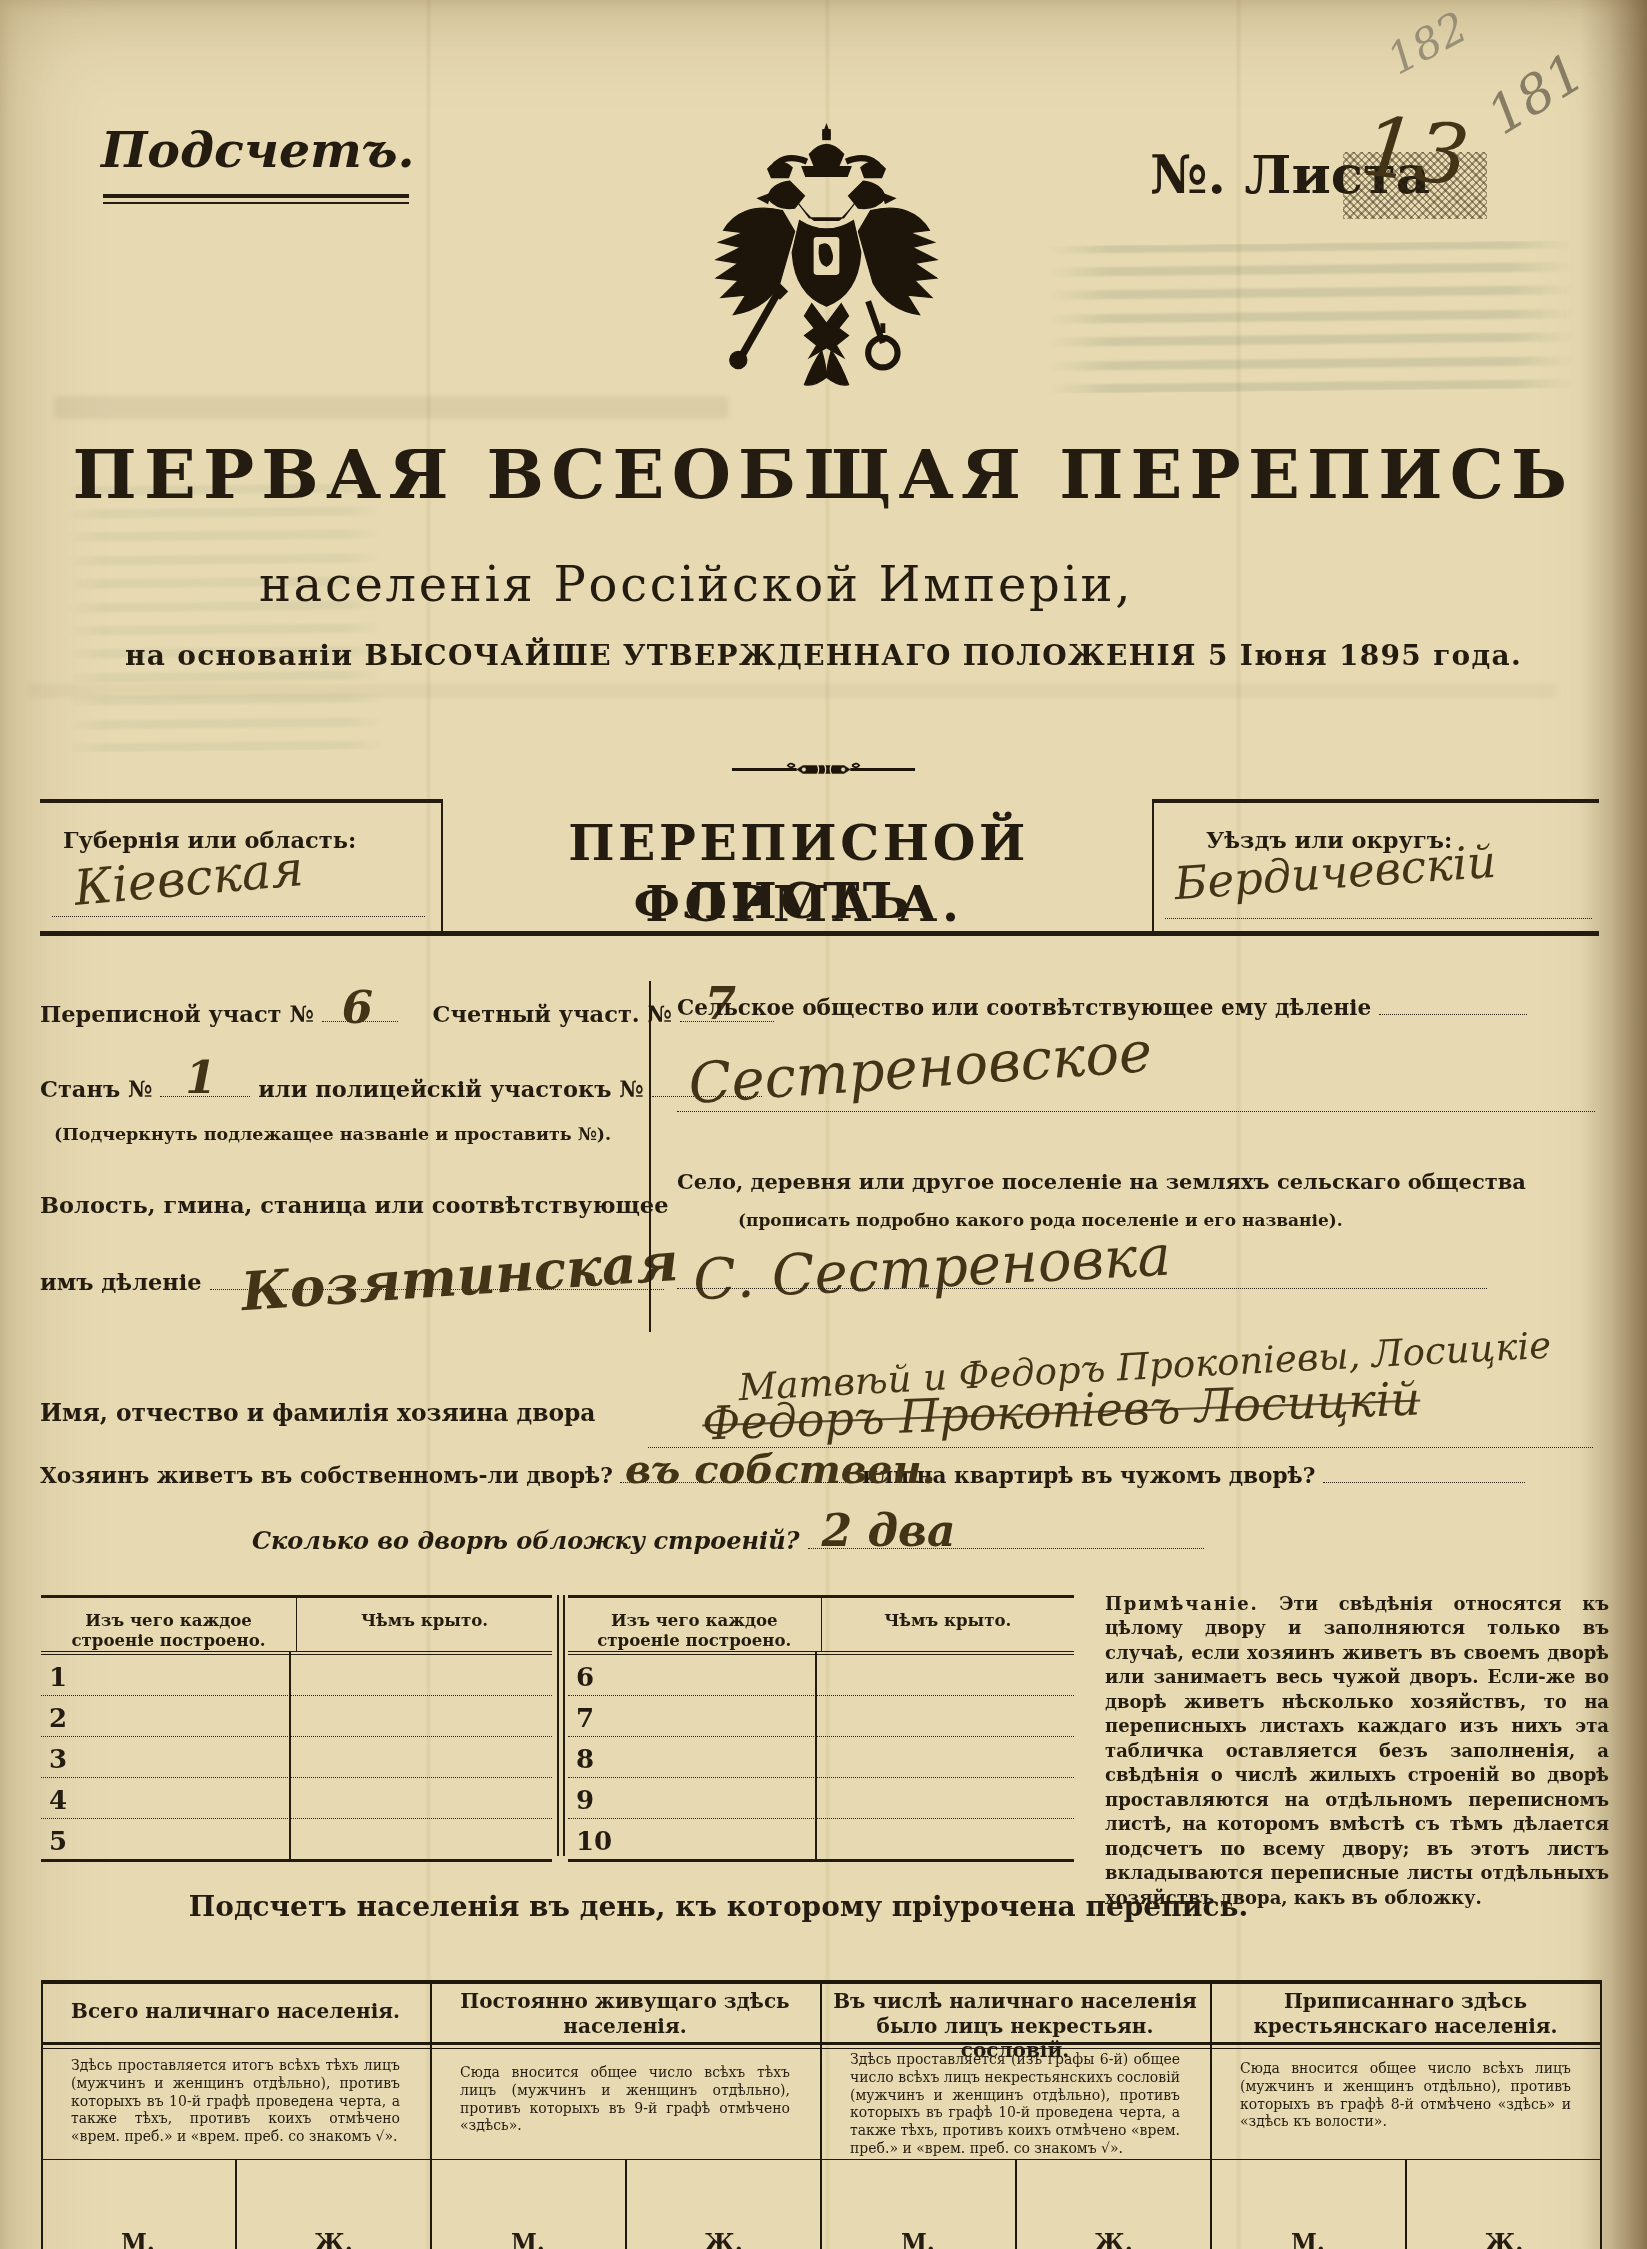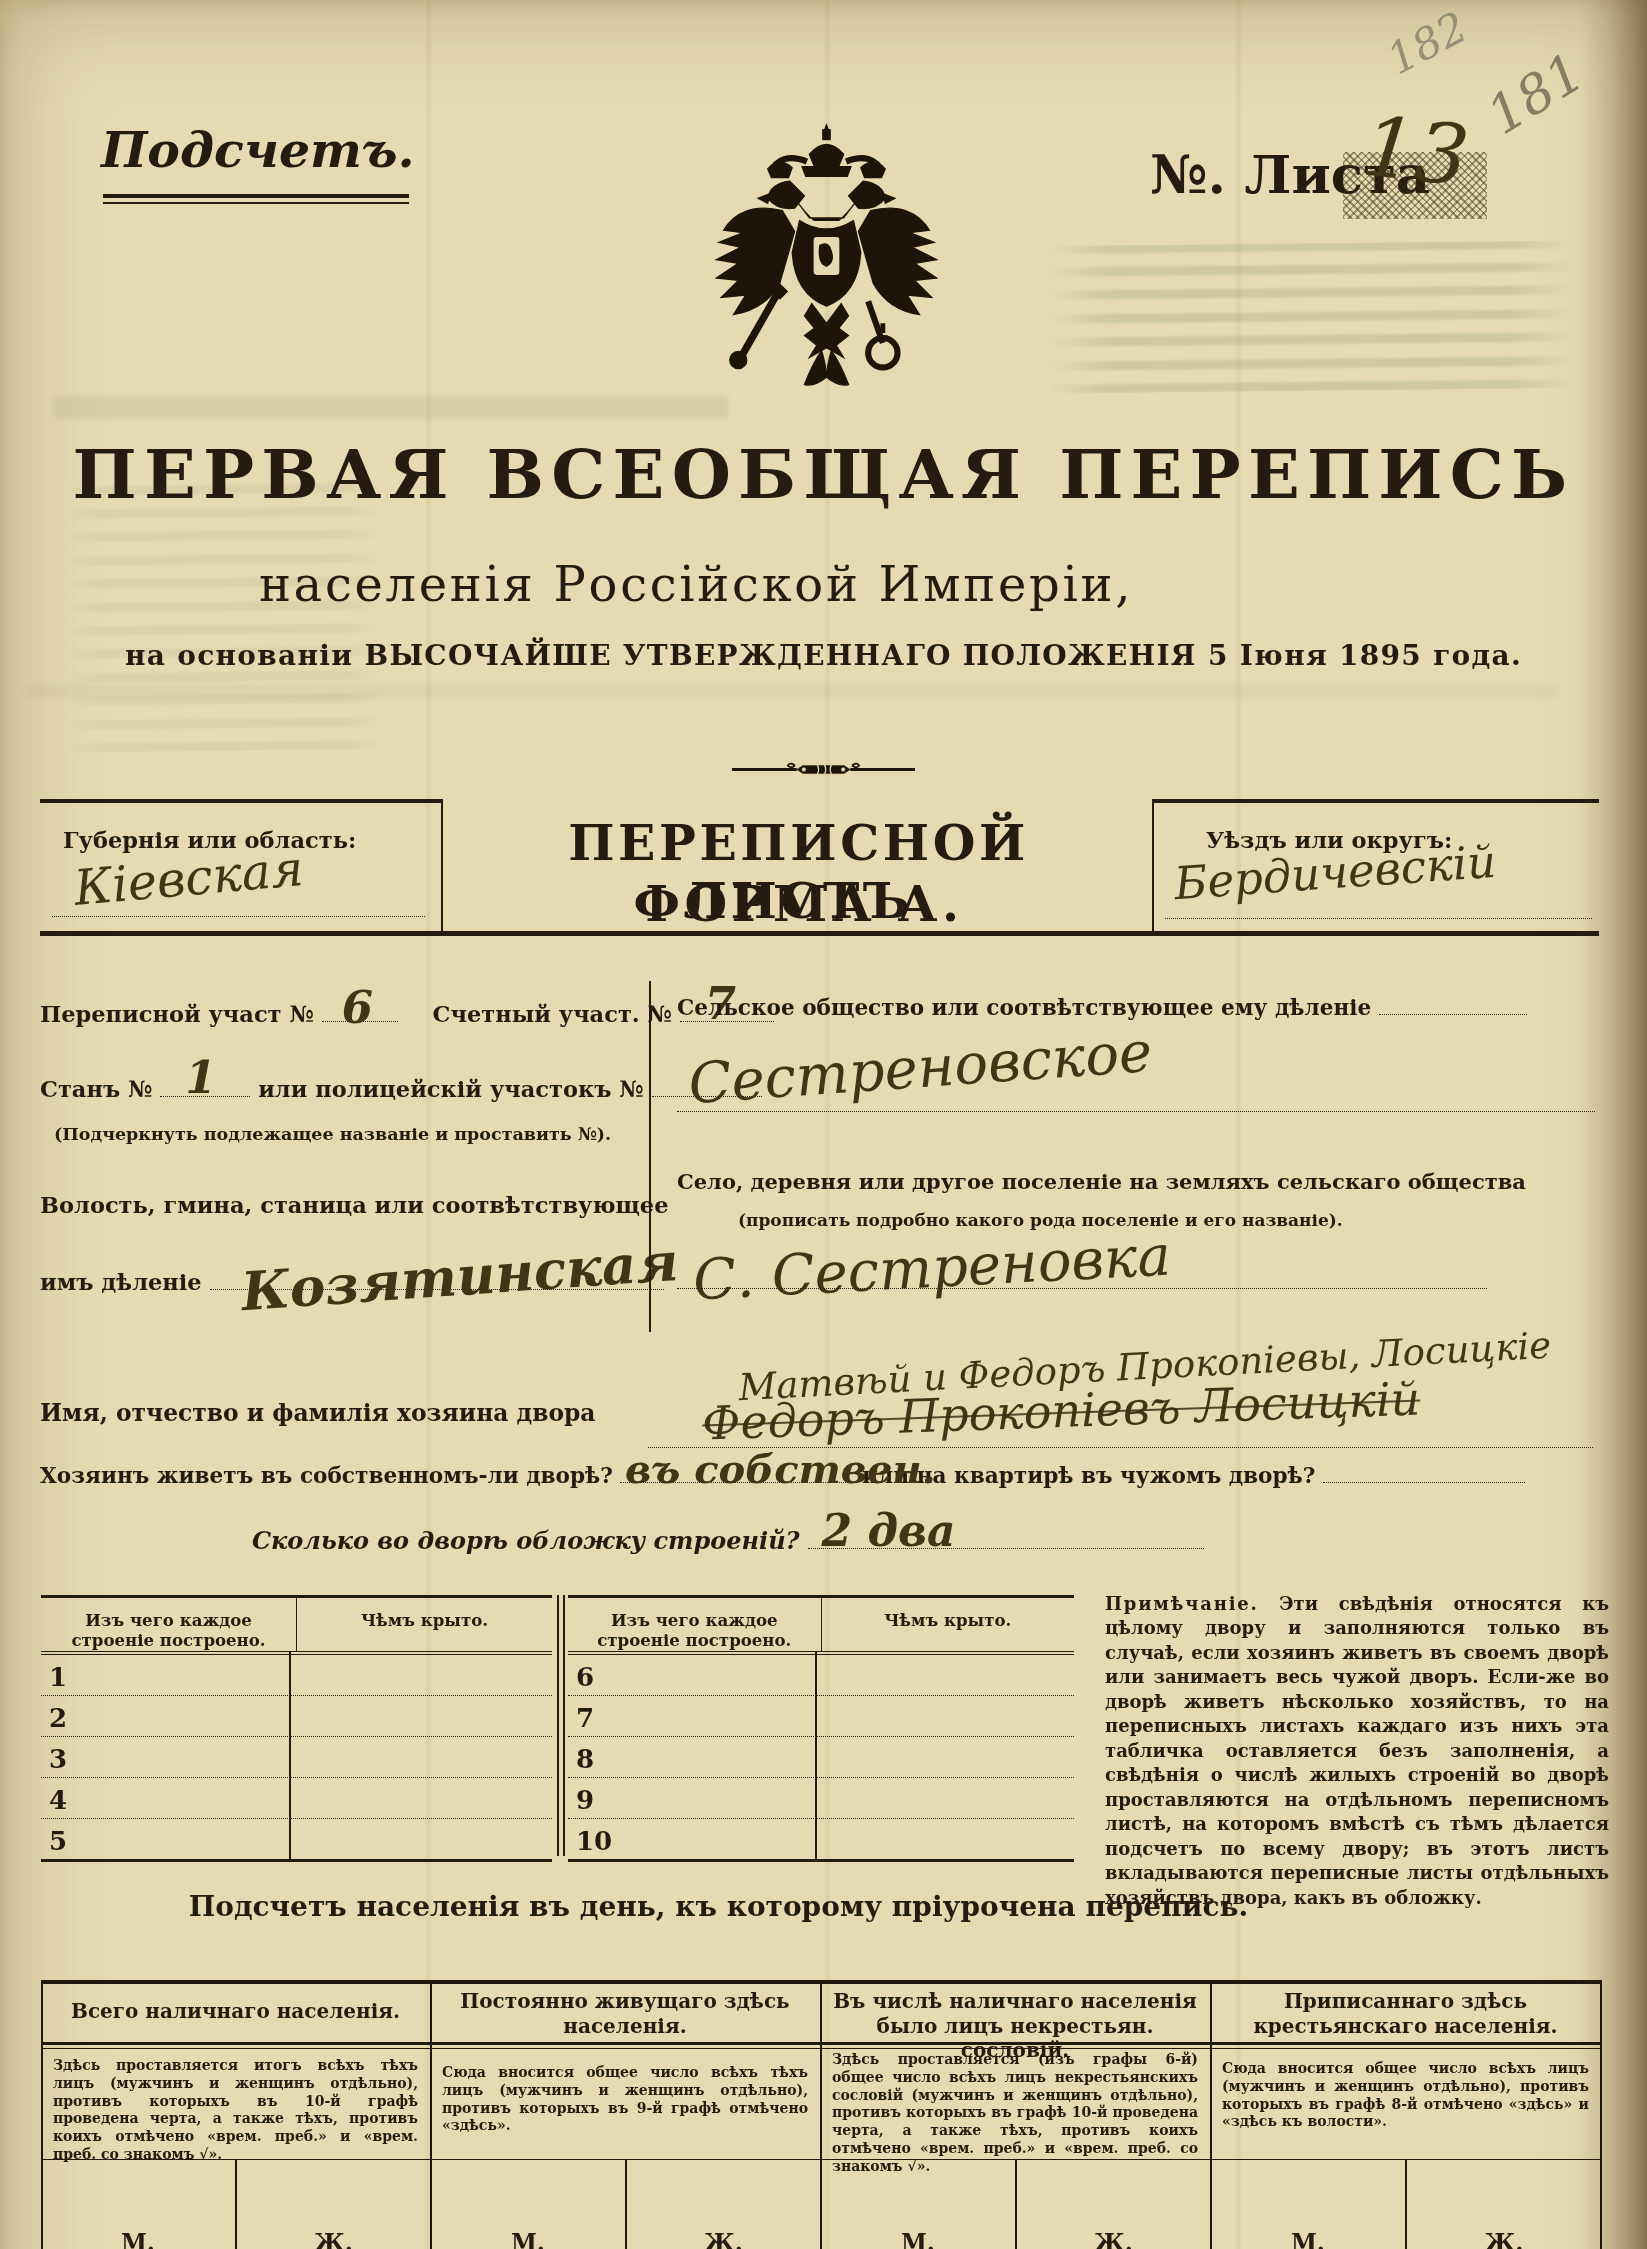--- a/index.html
+++ b/index.html
@@ -29,21 +29,21 @@
   .solidline{position:absolute; background:#241c10;}
   .btable{position:absolute; border-top:3.6px solid #241c10; border-bottom:3.6px solid #241c10;}
   .btable .bhead{display:flex; height:53px; border-bottom:4.5px double #241c10; font-weight:700; text-align:center;}
   .btable .bhead > div{flex:1; padding-top:13px; font-size:16.6px; line-height:1.2;}
   .btable .bhead > div:first-child{border-right:1.8px solid #241c10;}
   .brow{position:relative; height:40px; border-bottom:1.8px dotted #2b2213; font-size:26px; font-weight:700;}
   .brow span{position:absolute; left:8px; bottom:2.7px;}
   .btable .vdiv{position:absolute; top:53px; bottom:0; width:1.8px; background:#241c10;}
   .ctable{position:absolute; border-top:4px solid #1f180d; border-bottom:5px solid #1f180d;}
   .cth{position:absolute; text-align:center; font-weight:700; font-size:20px; line-height:1.22;}
-  .cdesc{position:absolute; font-weight:700; font-size:14px; line-height:1.27; text-align:justify; padding:0 12px; box-sizing:border-box;}
+  .cdesc{position:absolute; font-weight:400; font-size:14px; line-height:1.27; text-align:justify; padding:0 30px; box-sizing:border-box;}
   .mzh{position:absolute; text-align:center; font-weight:700; font-size:23.4px;}
   .vl{position:absolute; width:2.2px; background:#1f180d;}
   .hl{position:absolute; height:1.8px; background:#1f180d; left:0; right:0;}
   .pencil{position:absolute; color:#8d8570; font-family:"DejaVu Serif",serif; font-style:italic; opacity:.85;}
 </style>
 </head>
 <body>
 
 <div class="page">
 

